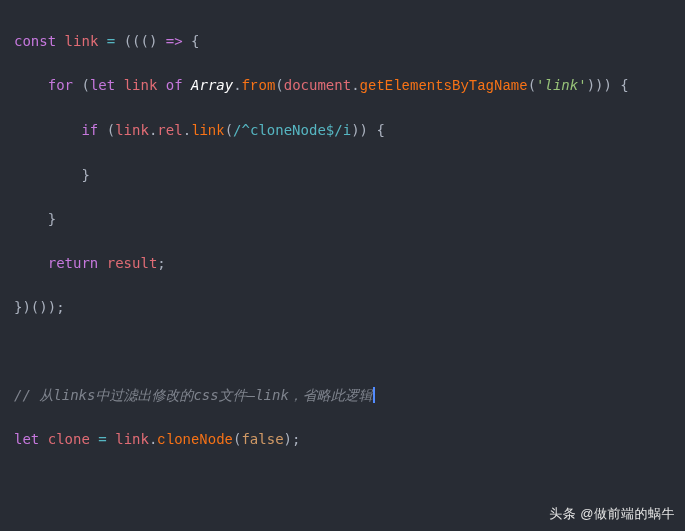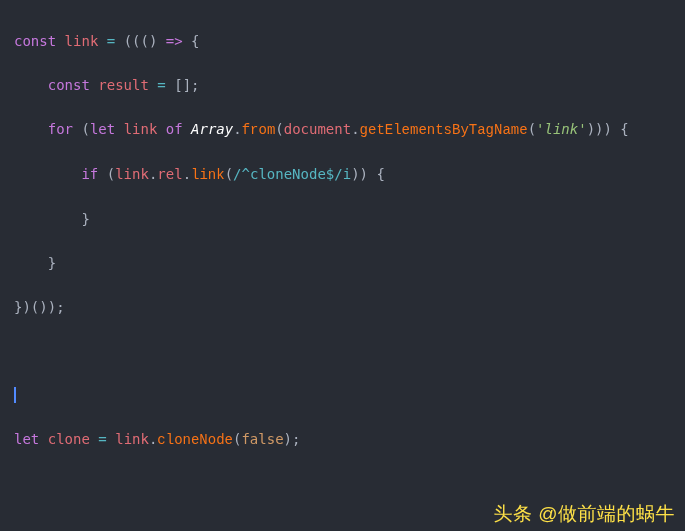--- a/index.html
+++ b/index.html
@@ -31,39 +31,39 @@
     width: 2px;
     height: 16px;
     background: #528bff;
     vertical-align: middle;
     margin-bottom: 2px;
   }
   .watermark {
     position: absolute;
     bottom: 6px;
     right: 10px;
-    font-size: 19px;
-    color: #fde047;
+    font-size: 13px;
+    color: #e5e5e5;
     font-family: sans-serif;
     letter-spacing: 0.5px;
   }
 </style>
 </head>
 <body>
 
 <div class="code">
 <div><span class="kw">const</span> <span class="var">link</span> <span class="op">=</span> <span class="punc">(((</span><span class="punc">) </span><span class="kw">=&gt;</span><span class="punc"> {</span></div>
-<div>    <span class="kw">const</span> <span class="var">result</span> <span class="op">=</span> <span class="punc">[];</span></div>
 <div>    <span class="kw">for</span> <span class="punc">(</span><span class="kw">let</span> <span class="var">link</span> <span class="kw">of</span> <span class="obj">Array</span><span class="punc">.</span><span class="fn">from</span><span class="punc">(</span><span class="var">document</span><span class="punc">.</span><span class="fn">getElementsByTagName</span><span class="punc">(</span><span class="str">'link'</span><span class="punc">))) {</span></div>
 <div>        <span class="kw">if</span> <span class="punc">(</span><span class="var">link</span><span class="punc">.</span><span class="var">rel</span><span class="punc">.</span><span class="fn">link</span><span class="punc">(</span><span class="regex">/^cloneNode$/i</span><span class="punc">)) {</span></div>
 <div>        <span class="punc">}</span></div>
 <div>    <span class="punc">}</span></div>
+<div>    <span class="kw">return</span> <span class="var">result</span><span class="punc">;</span></div>
 <div><span class="punc">})());</span></div>
 <div> </div>
-<div><span class="cursor"></span></div>
+<div><span class="comment">// 从links中过滤出修改的css文件—link，省略此逻辑</span><span class="cursor"></span></div>
 <div><span class="kw">let</span> <span class="var">clone</span> <span class="op">=</span> <span class="var">link</span><span class="punc">.</span><span class="fn">cloneNode</span><span class="punc">(</span><span class="num">false</span><span class="punc">);</span></div>
 
 
 
 
 
 
 
 
 

